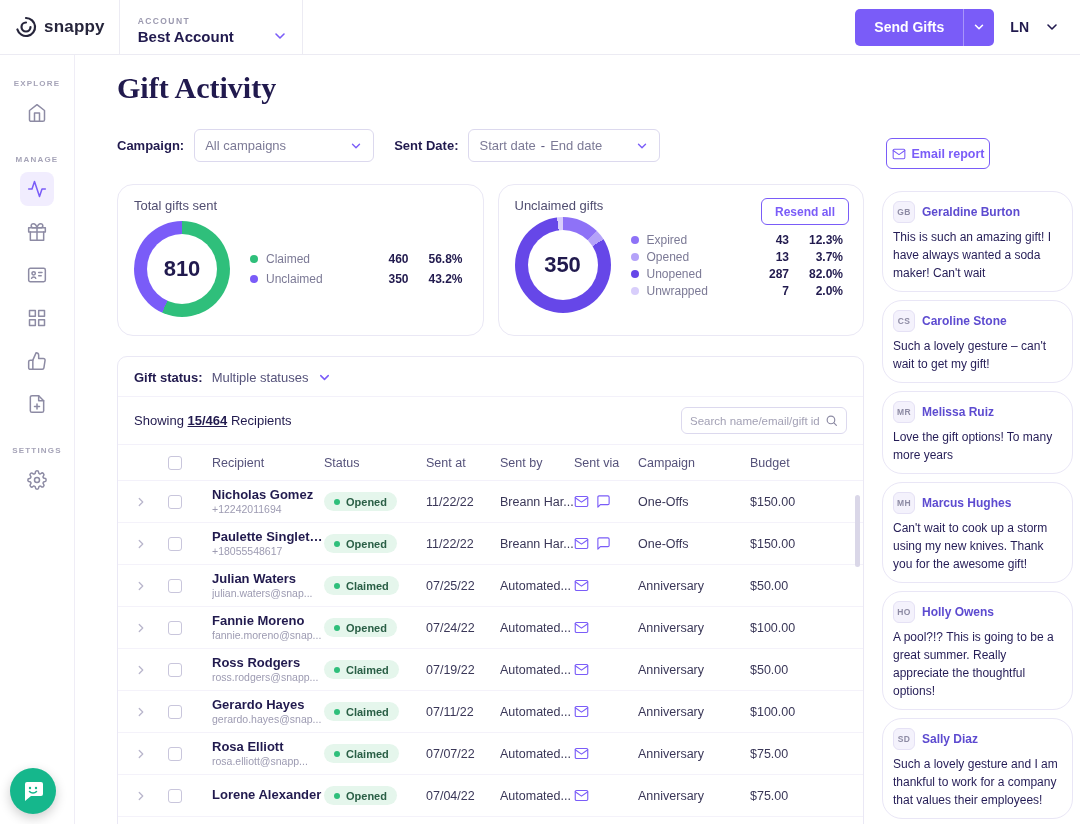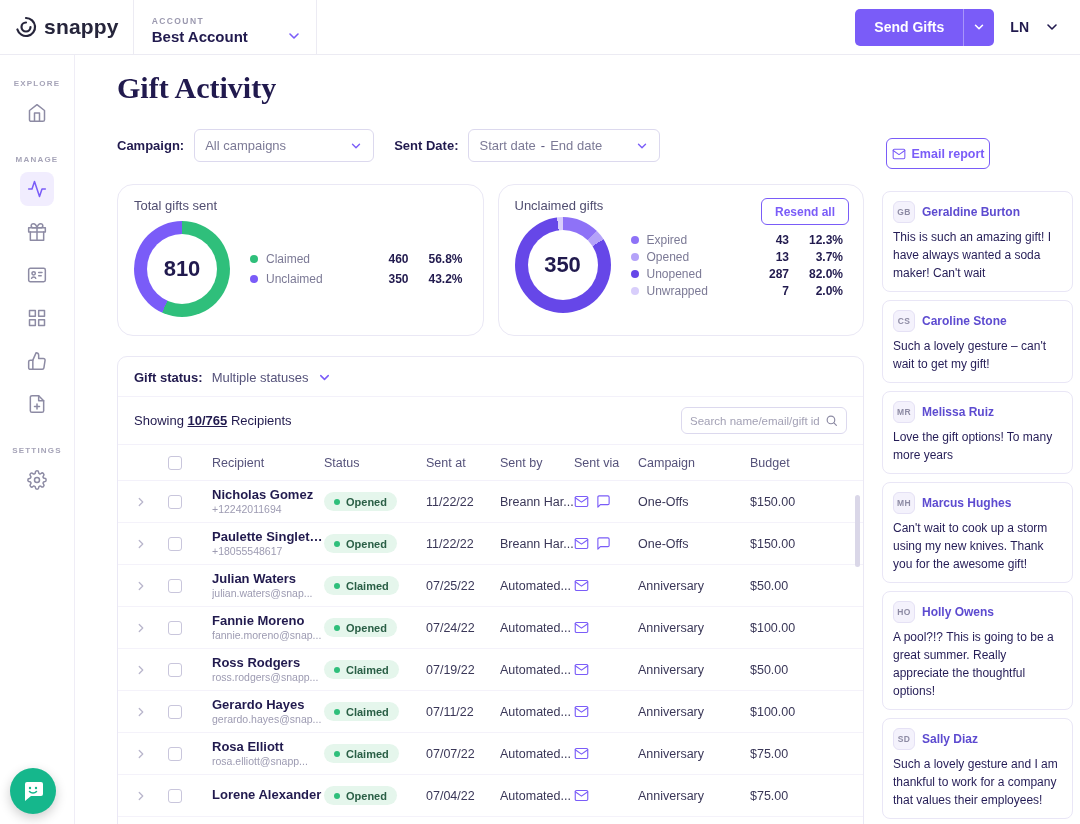--- a/index.html
+++ b/index.html
@@ -3,21 +3,21 @@
 <meta charset="utf-8">
 <style>
   *{margin:0;padding:0;box-sizing:border-box}
   html,body{width:1080px;height:824px;overflow:hidden}
   body{font-family:"Liberation Sans","DejaVu Sans",sans-serif;background:#fff;color:#211A4E;position:relative}
   svg{display:block}
 
   
   .topbar{height:55px;display:flex;align-items:center;border-bottom:1px solid #ECEBF3;background:#fff;padding-left:14px}
   .logo{display:flex;align-items:center;gap:6px;padding-right:14px;cursor:pointer}
-  .logo-text{font-size:21px;font-weight:700;color:#26253B;letter-spacing:.2px}
+  .logo-text{font-size:17px;font-weight:700;color:#26253B;letter-spacing:.2px}
   .vdiv{width:1px;height:54px;background:#ECEBF3}
   .account{padding:6px 14px 0 18px;width:182px;cursor:pointer}
   .account-label{font-size:8.5px;letter-spacing:1.4px;color:#9B99AF;font-weight:700}
   .account-name{display:flex;align-items:center;justify-content:space-between;font-size:15px;font-weight:700;color:#211A4E;margin-top:2px}
   .topbar-spacer{flex:1}
   .send-gifts{display:flex;height:37px;border-radius:5px;overflow:hidden;cursor:pointer;margin-right:16px}
   .sg-main{background:#7A5CF8;color:#fff;font-size:14px;font-weight:700;display:flex;align-items:center;padding:0 19px}
   .sg-caret{background:#7A5CF8;border-left:1px solid rgba(255,255,255,.35);width:31px;display:flex;align-items:center;justify-content:center;color:#fff}
   .user-menu{display:flex;align-items:center;gap:15px;margin-right:20px;font-size:14px;font-weight:700;color:#211A4E;cursor:pointer}
 
@@ -73,21 +73,21 @@
   .r-contact{font-size:10.5px;color:#9D9BB2;line-height:1.25;white-space:nowrap;overflow:hidden;text-overflow:ellipsis}
   .pill{display:inline-flex;align-items:center;gap:6px;background:#E5F6EC;border-radius:10px;height:19px;padding:0 10px;font-size:11px;font-weight:600;color:#2A5F46;width:fit-content}
   .pill .dot{width:6px;height:6px;border-radius:50%;background:#2FBF7B}
   .via{display:flex;align-items:center;gap:7px;color:#7A5CF8}
   .scroll-thumb{position:absolute;right:3px;top:138px;width:5px;height:72px;background:#DAD7E8;border-radius:3px;cursor:pointer}
 
   
   .rightcol{width:198px;flex-shrink:0;padding:83px 7px 4px 0;display:flex;flex-direction:column}
   .email-report{height:31px;width:104px;border:1px solid #7A5CF8;display:flex;gap:6px;align-items:center;justify-content:center;color:#7A5CF8;font-size:12.5px;font-weight:700;border-radius:6px;background:#fff;margin:0 0 22px 4px;cursor:pointer}
   .feed{display:flex;flex-direction:column;gap:8px}
-  .feed-card{border:1px solid #E9E6F6;border-radius:8px;background:#fff;padding:9px 10px}
+  .feed-card{border:1px solid #E9E6F6;border-radius:20px;background:#fff;padding:9px 10px}
   .feed-head{display:flex;align-items:center;gap:7px;margin-bottom:5px}
   .feed-avatar{width:22px;height:22px;border-radius:6px;background:#F4F2FC;border:1px solid #E5E1F5;display:flex;align-items:center;justify-content:center;font-size:8.5px;font-weight:700;color:#8D8BA4;letter-spacing:.3px;flex-shrink:0}
   .feed-name{font-size:12px;font-weight:700;color:#5D4BD0;white-space:nowrap;overflow:hidden;text-overflow:ellipsis}
   .feed-msg{font-size:12px;color:#241C56;line-height:1.5}
 
   .chat-widget{position:absolute;left:10px;bottom:10px;width:46px;height:46px;border-radius:50%;background:#15B78C;display:flex;align-items:center;justify-content:center;box-shadow:0 4px 12px rgba(0,0,0,.2);cursor:pointer}
 </style>
 </head>
 <body>
 
@@ -312,21 +312,21 @@
         <span class="chev" style="color:#7A5CF8">
           <svg width="15" height="15" viewBox="0 0 24 24" fill="none" stroke="currentColor" stroke-width="2.4" stroke-linecap="round" stroke-linejoin="round">
               <polyline points="6 9 12 15 18 9"></polyline>
             </svg>
         </span>
       </div>
 
       <div class="toolbar">
         <div class="showing">
           <span>Showing</span>
-          <span class="count">10/765</span>
+          <span class="count">15/464</span>
           <span>Recipients</span>
         </div>
         <div class="search">
           <input type="text" placeholder="Search name/email/gift id" style="">
           <span class="sicon">
             <svg width="13" height="13" viewBox="0 0 24 24" fill="none" stroke="currentColor" stroke-width="2.2" stroke-linecap="round">
                 <circle cx="11" cy="11" r="7"></circle>
                 <line x1="16.5" y1="16.5" x2="21" y2="21"></line>
               </svg>
           </span>

